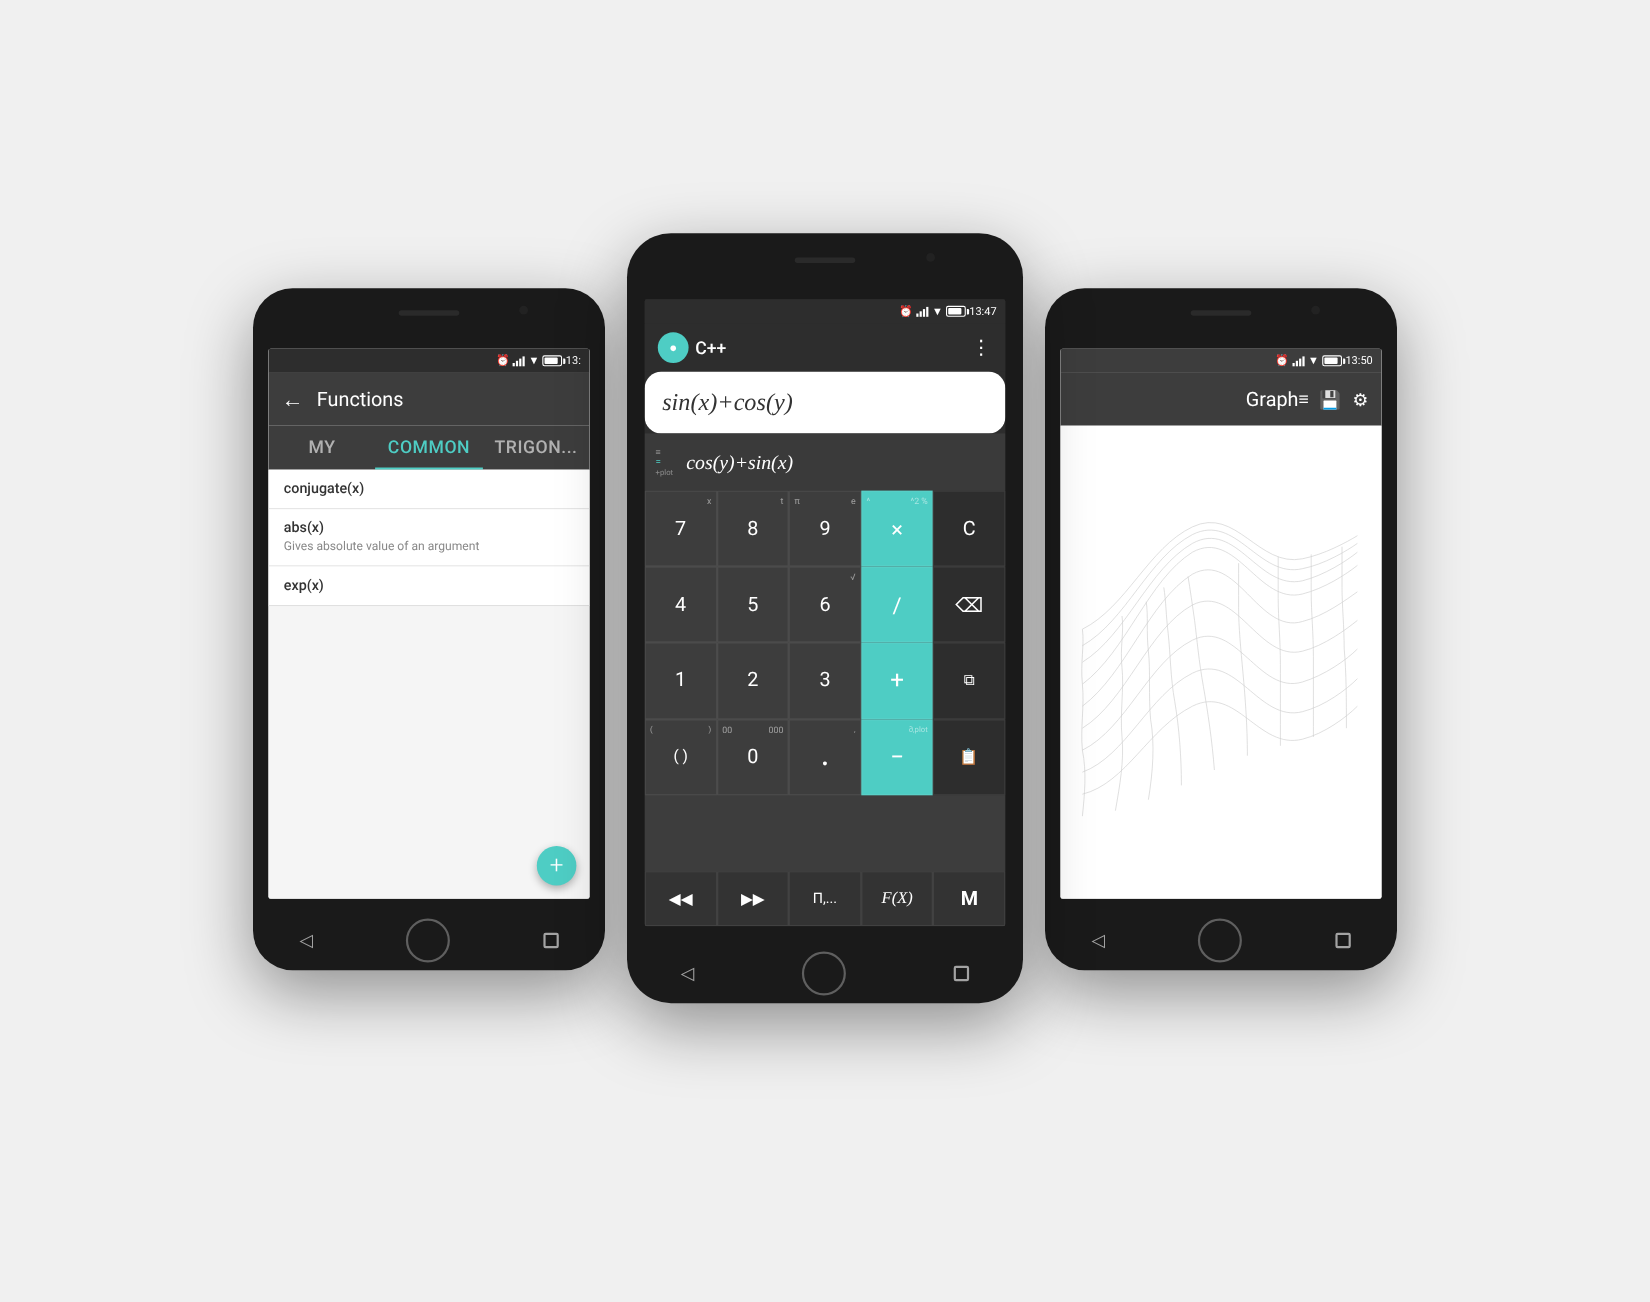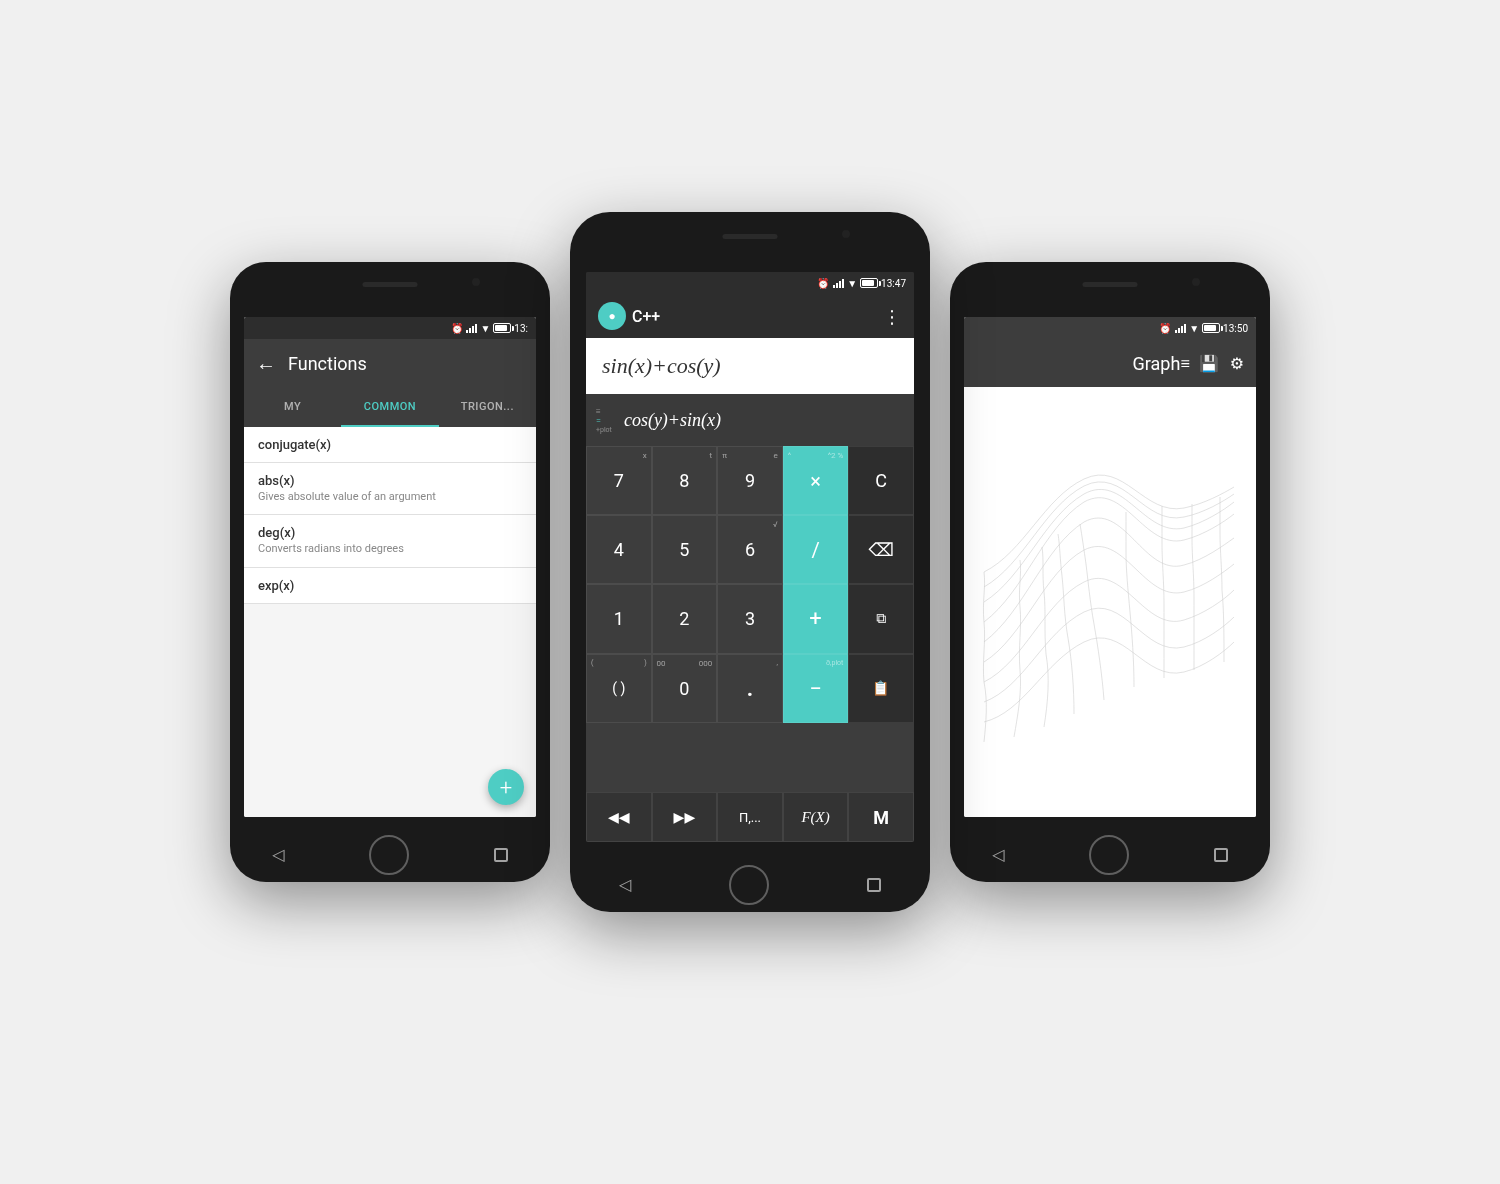--- a/index.html
+++ b/index.html
@@ -132,21 +132,21 @@
       height: 40px;
       border-bottom: 2px solid transparent;
     }
 
     .functions-tab {
       flex: 1;
       display: flex;
       align-items: center;
       justify-content: center;
       color: rgba(255,255,255,0.6);
-      font-size: 11px;
+      font-size: 16px;
       font-weight: 500;
       letter-spacing: 0.5px;
       position: relative;
     }
 
     .functions-tab.active {
       color: #4ECDC4;
     }
 
     .functions-tab.active::after {
@@ -234,20 +234,21 @@
     .calc-expression {
       background: #fff;
       height: 56px;
       display: flex;
       align-items: center;
       padding: 0 16px;
       font-size: 22px;
       font-style: italic;
       color: #333;
       font-weight: 300;
+      border-radius: 15px;
     }
 
     .calc-result-bar {
       background: #3a3a3a;
       height: 52px;
       display: flex;
       align-items: center;
       padding: 0 10px;
       gap: 8px;
     }
@@ -517,24 +518,20 @@
 
       <div class="functions-list" style="position:relative;">
         <div class="function-item">
           <div class="fn-name">conjugate(x)</div>
         </div>
         <div class="function-item">
           <div class="fn-name">abs(x)</div>
           <div class="fn-desc">Gives absolute value of an argument</div>
         </div>
         <div class="function-item">
-          <div class="fn-name">deg(x)</div>
-          <div class="fn-desc">Converts radians into degrees</div>
-        </div>
-        <div class="function-item">
           <div class="fn-name">exp(x)</div>
         </div>
 
         <div class="fab-btn">
           <span>+</span>
         </div>
       </div>
     </div>
 
     <div class="nav-bar">

